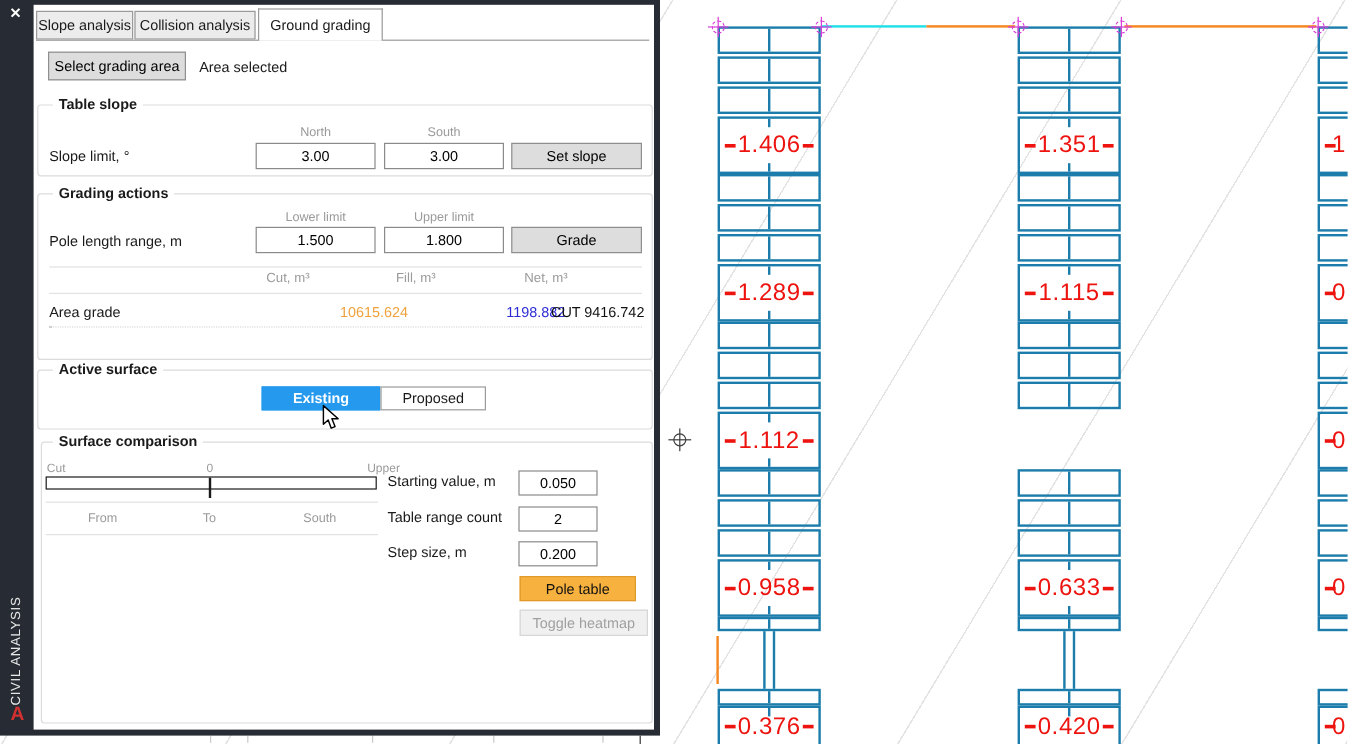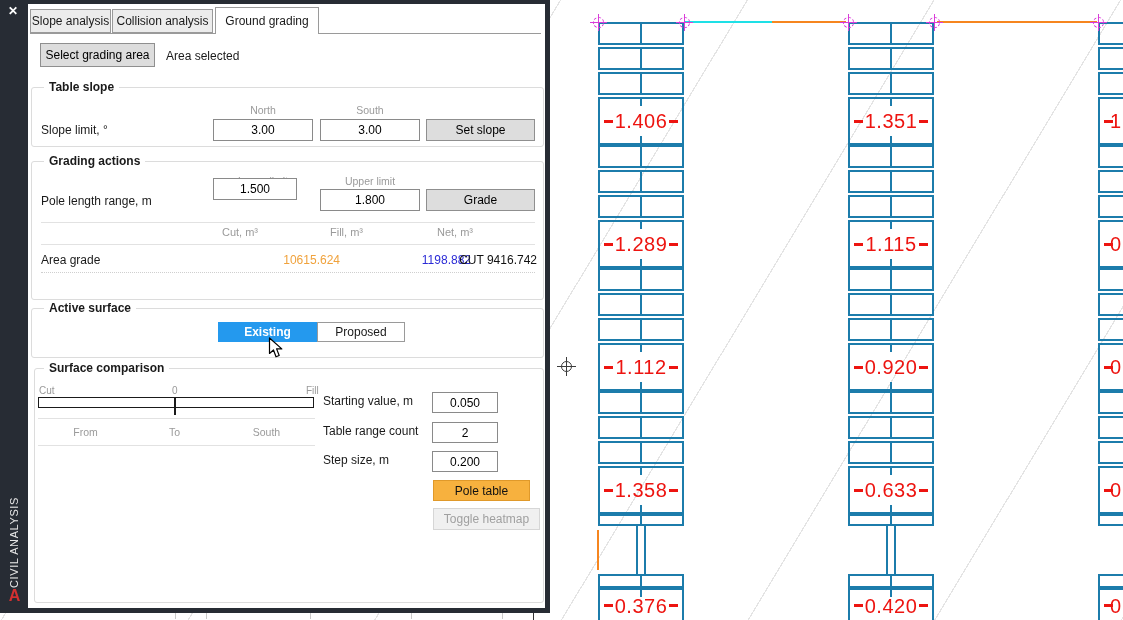--- a/index.html
+++ b/index.html
@@ -136,21 +136,21 @@
         <div class="mdiv"></div>
       </div>
       <div class="mrow" style="top: 419px; height: 23px;">
         <div class="mdiv"></div>
       </div>
       <div class="grow" style="top: 444px; height: 48px;">
         <div class="gtick-t"></div>
         <div class="gtick-b"></div>
         <div class="rdash" style="left: 4px; top: calc(50% - 1px);"></div>
         <div class="rdash" style="right: 4px; top: calc(50% - 1px);"></div>
-        <span class="glabel">1.358</span>
+        <span class="glabel">0.958</span>
       </div>
       <div class="mrow" style="top: 492px; height: 12px;">
         <div class="mdiv"></div>
       </div>
       <div class="connector" style="top: 504px; height: 48px;">
         <div class="cline" style="left: calc(50% - 5px);"></div>
         <div class="cline" style="left: calc(50% + 3px);"></div>
       </div>
       <div class="orange-tick" style="left: -1px; top: 508px; height: 40px;"></div>
       <div class="mrow" style="top: 552px; height: 14px;">
@@ -205,27 +205,20 @@
         <span class="glabel">1.115</span>
       </div>
       <div class="mrow" style="top: 246px; height: 23px;">
         <div class="mdiv"></div>
       </div>
       <div class="mrow" style="top: 271px; height: 23px;">
         <div class="mdiv"></div>
       </div>
       <div class="mrow" style="top: 296px; height: 23px;">
         <div class="mdiv"></div>
-      </div>
-      <div class="grow" style="top: 321px; height: 48px;">
-        <div class="gtick-t"></div>
-        <div class="gtick-b"></div>
-        <div class="rdash" style="left: 4px; top: calc(50% - 1px);"></div>
-        <div class="rdash" style="right: 4px; top: calc(50% - 1px);"></div>
-        <span class="glabel">0.920</span>
       </div>
       <div class="mrow" style="top: 369px; height: 23px;">
         <div class="mdiv"></div>
       </div>
       <div class="mrow" style="top: 394px; height: 23px;">
         <div class="mdiv"></div>
       </div>
       <div class="mrow" style="top: 419px; height: 23px;">
         <div class="mdiv"></div>
       </div>
@@ -334,21 +327,21 @@
     <span class="lbl" style="left:13px;top:119px">Slope limit, °</span>
     <input class="tbox" style="left: 185px; top: 115px; width: 100px; height: 22px;" value="3.00">
     <input class="tbox" style="left: 292px; top: 115px; width: 100px; height: 22px;" value="3.00">
     <button class="btn" style="left:398px;top:115px;width:109px;height:22px">Set slope</button>
 
     <div class="gb" style="left:3px;top:157px;width:511px;height:137px"></div>
     <span class="gbt" style="left:16px;top:151px">Grading actions</span>
     <span class="slbl" style="left:185px;top:171px;width:100px;text-align:center">Lower limit</span>
     <span class="slbl" style="left:292px;top:171px;width:100px;text-align:center">Upper limit</span>
     <span class="lbl" style="left:13px;top:190px">Pole length range, m</span>
-    <input class="tbox" style="left: 185px; top: 174px; width: 84px; height: 22px;" value="1.500">
+    <input class="tbox" style="left: 185px; top: 185px; width: 100px; height: 22px;" value="1.500">
     <input class="tbox" style="left: 292px; top: 185px; width: 100px; height: 22px;" value="1.800">
     <button class="btn" style="left:398px;top:185px;width:109px;height:22px">Grade</button>
     <div class="sep" style="left:13px;top:218px;width:494px"></div>
     <span class="slbl rval" style="left:130px;top:222px;width:100px;font-size:11px">Cut, m³</span>
     <span class="slbl rval" style="left:235px;top:222px;width:100px;font-size:11px">Fill, m³</span>
     <span class="slbl rval" style="left:345px;top:222px;width:100px;font-size:11px">Net, m³</span>
     <div class="sep" style="left:13px;top:240px;width:494px"></div>
     <span class="lbl" style="left:13px;top:249px">Area grade</span>
     <span class="rval" id="cutVal" style="left: 212px; top: 249px; width: 100px; color: rgb(240, 162, 60);">10615.624</span>
     <span class="rval" id="fillVal" style="left: 343px; top: 249px; width: 100px; color: rgb(43, 43, 214);">1198.882</span>
@@ -357,21 +350,21 @@
 
     <div class="gb" style="left:3px;top:304px;width:511px;height:48px"></div>
     <span class="gbt" style="left:16px;top:298px">Active surface</span>
     <div class="toggle on" style="left:190px;top:318px;width:99px">Existing</div>
     <div class="toggle off" style="left:289px;top:318px;width:88px">Proposed</div>
 
     <div class="gb" style="left:6px;top:364px;width:508px;height:233px"></div>
     <span class="gbt" style="left:16px;top:358px">Surface comparison</span>
     <span class="slbl" style="left:11px;top:381px;font-size:10px">Cut</span>
     <span class="slbl" style="left:144px;top:381px;font-size:10px">0</span>
-    <span class="slbl" style="left:278px;top:381px;font-size:10px">Fill</span>
+    <span class="slbl" style="left:278px;top:381px;font-size:10px">Upper</span>
     <div class="sliderbar" style="left:10px;top:393px;width:276px;height:11px"></div>
     <div class="slidertick" style="left:146px;top:394px;height:17px"></div>
     <div class="sep" style="left:10px;top:414px;width:277px"></div>
     <span class="slbl" style="left:30px;top:422px;width:55px;text-align:center">From</span>
     <span class="slbl" style="left:119px;top:422px;width:55px;text-align:center">To</span>
     <span class="slbl" style="left:211px;top:422px;width:55px;text-align:center">South</span>
     <div class="sep" style="left:10px;top:441px;width:277px"></div>
     <span class="lbl" style="left:295px;top:390px">Starting value, m</span>
     <input class="tbox" style="left: 404px; top: 388px; width: 66px; height: 21px;" value="0.050">
     <span class="lbl" style="left:295px;top:420px">Table range count</span>

